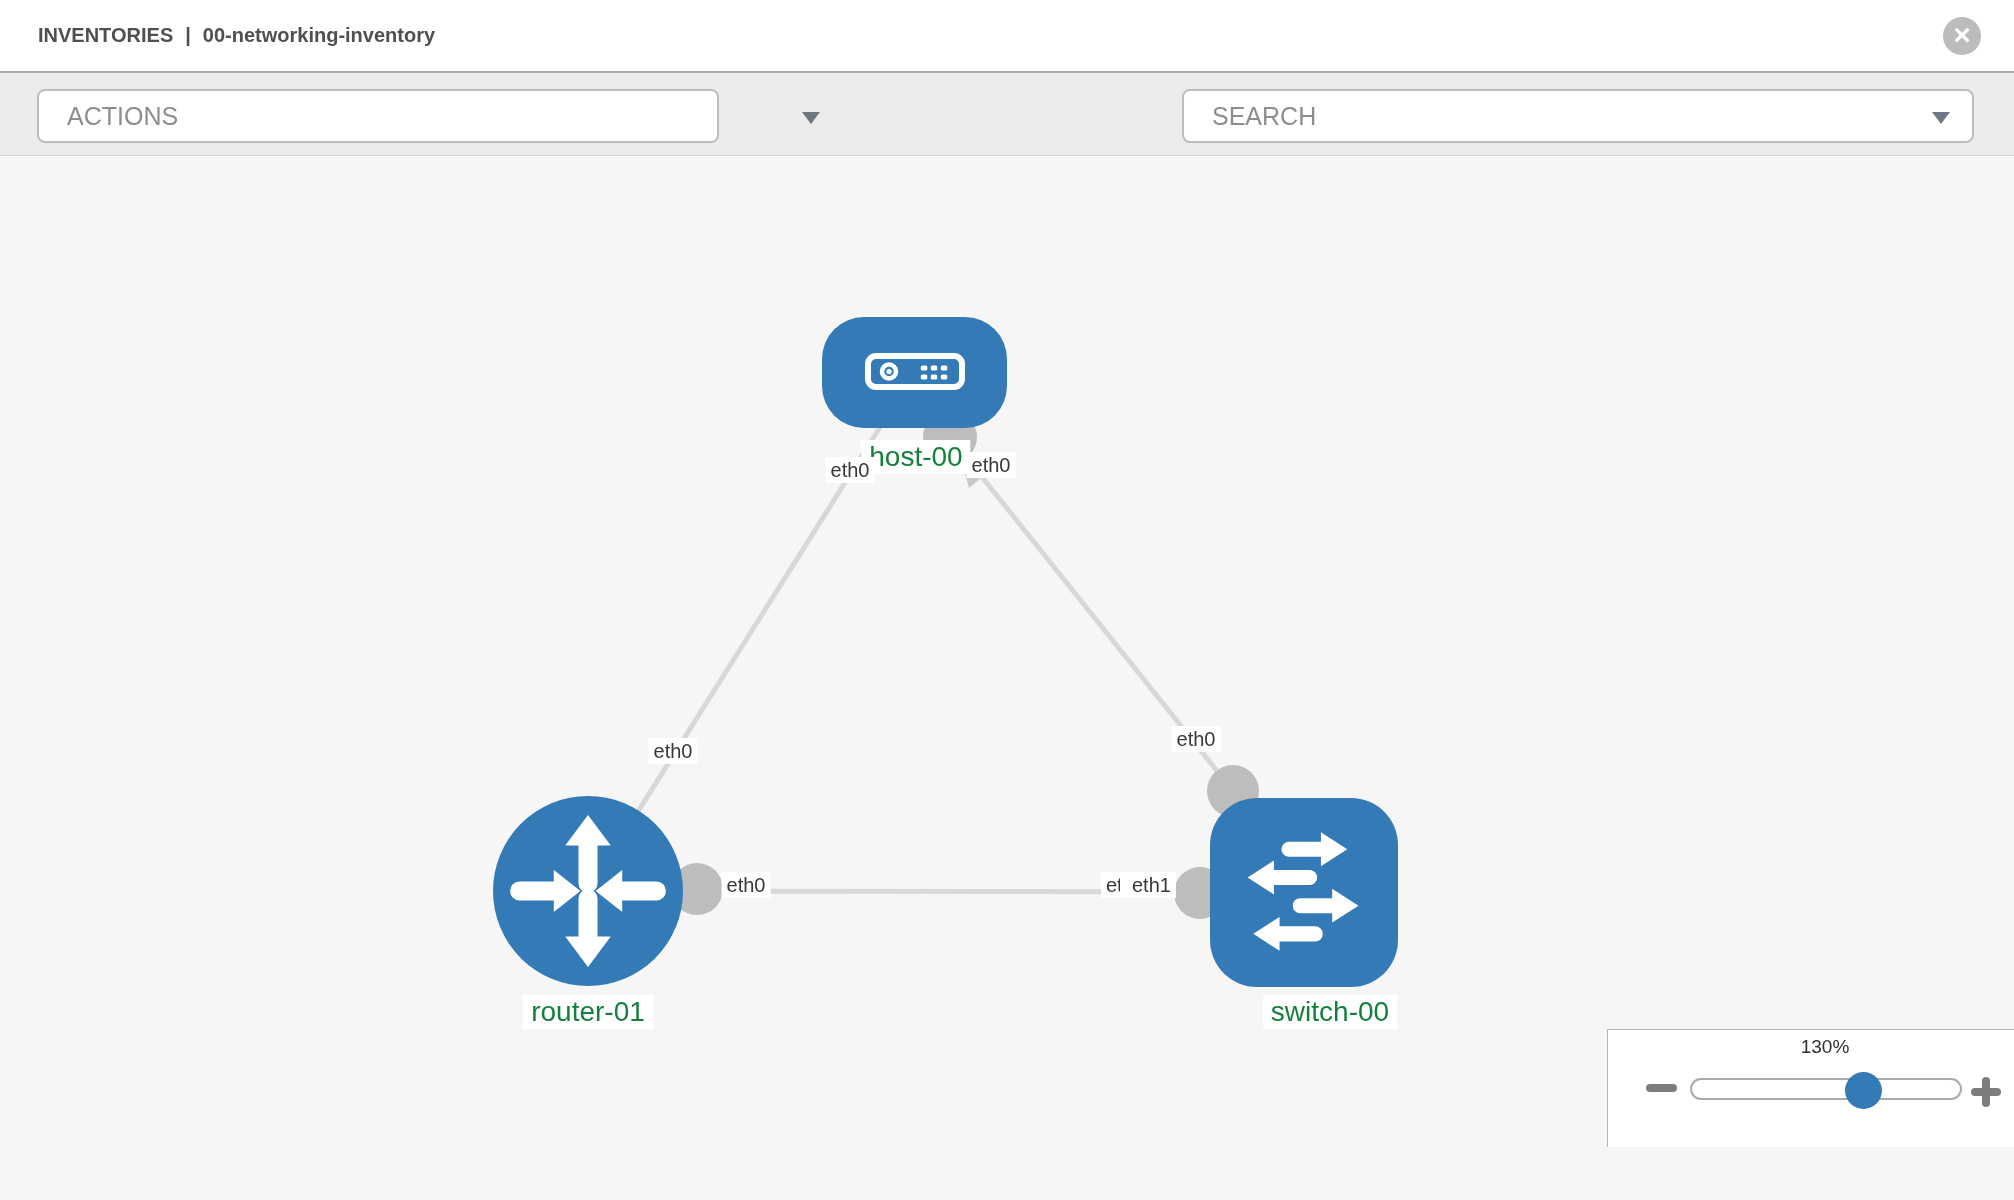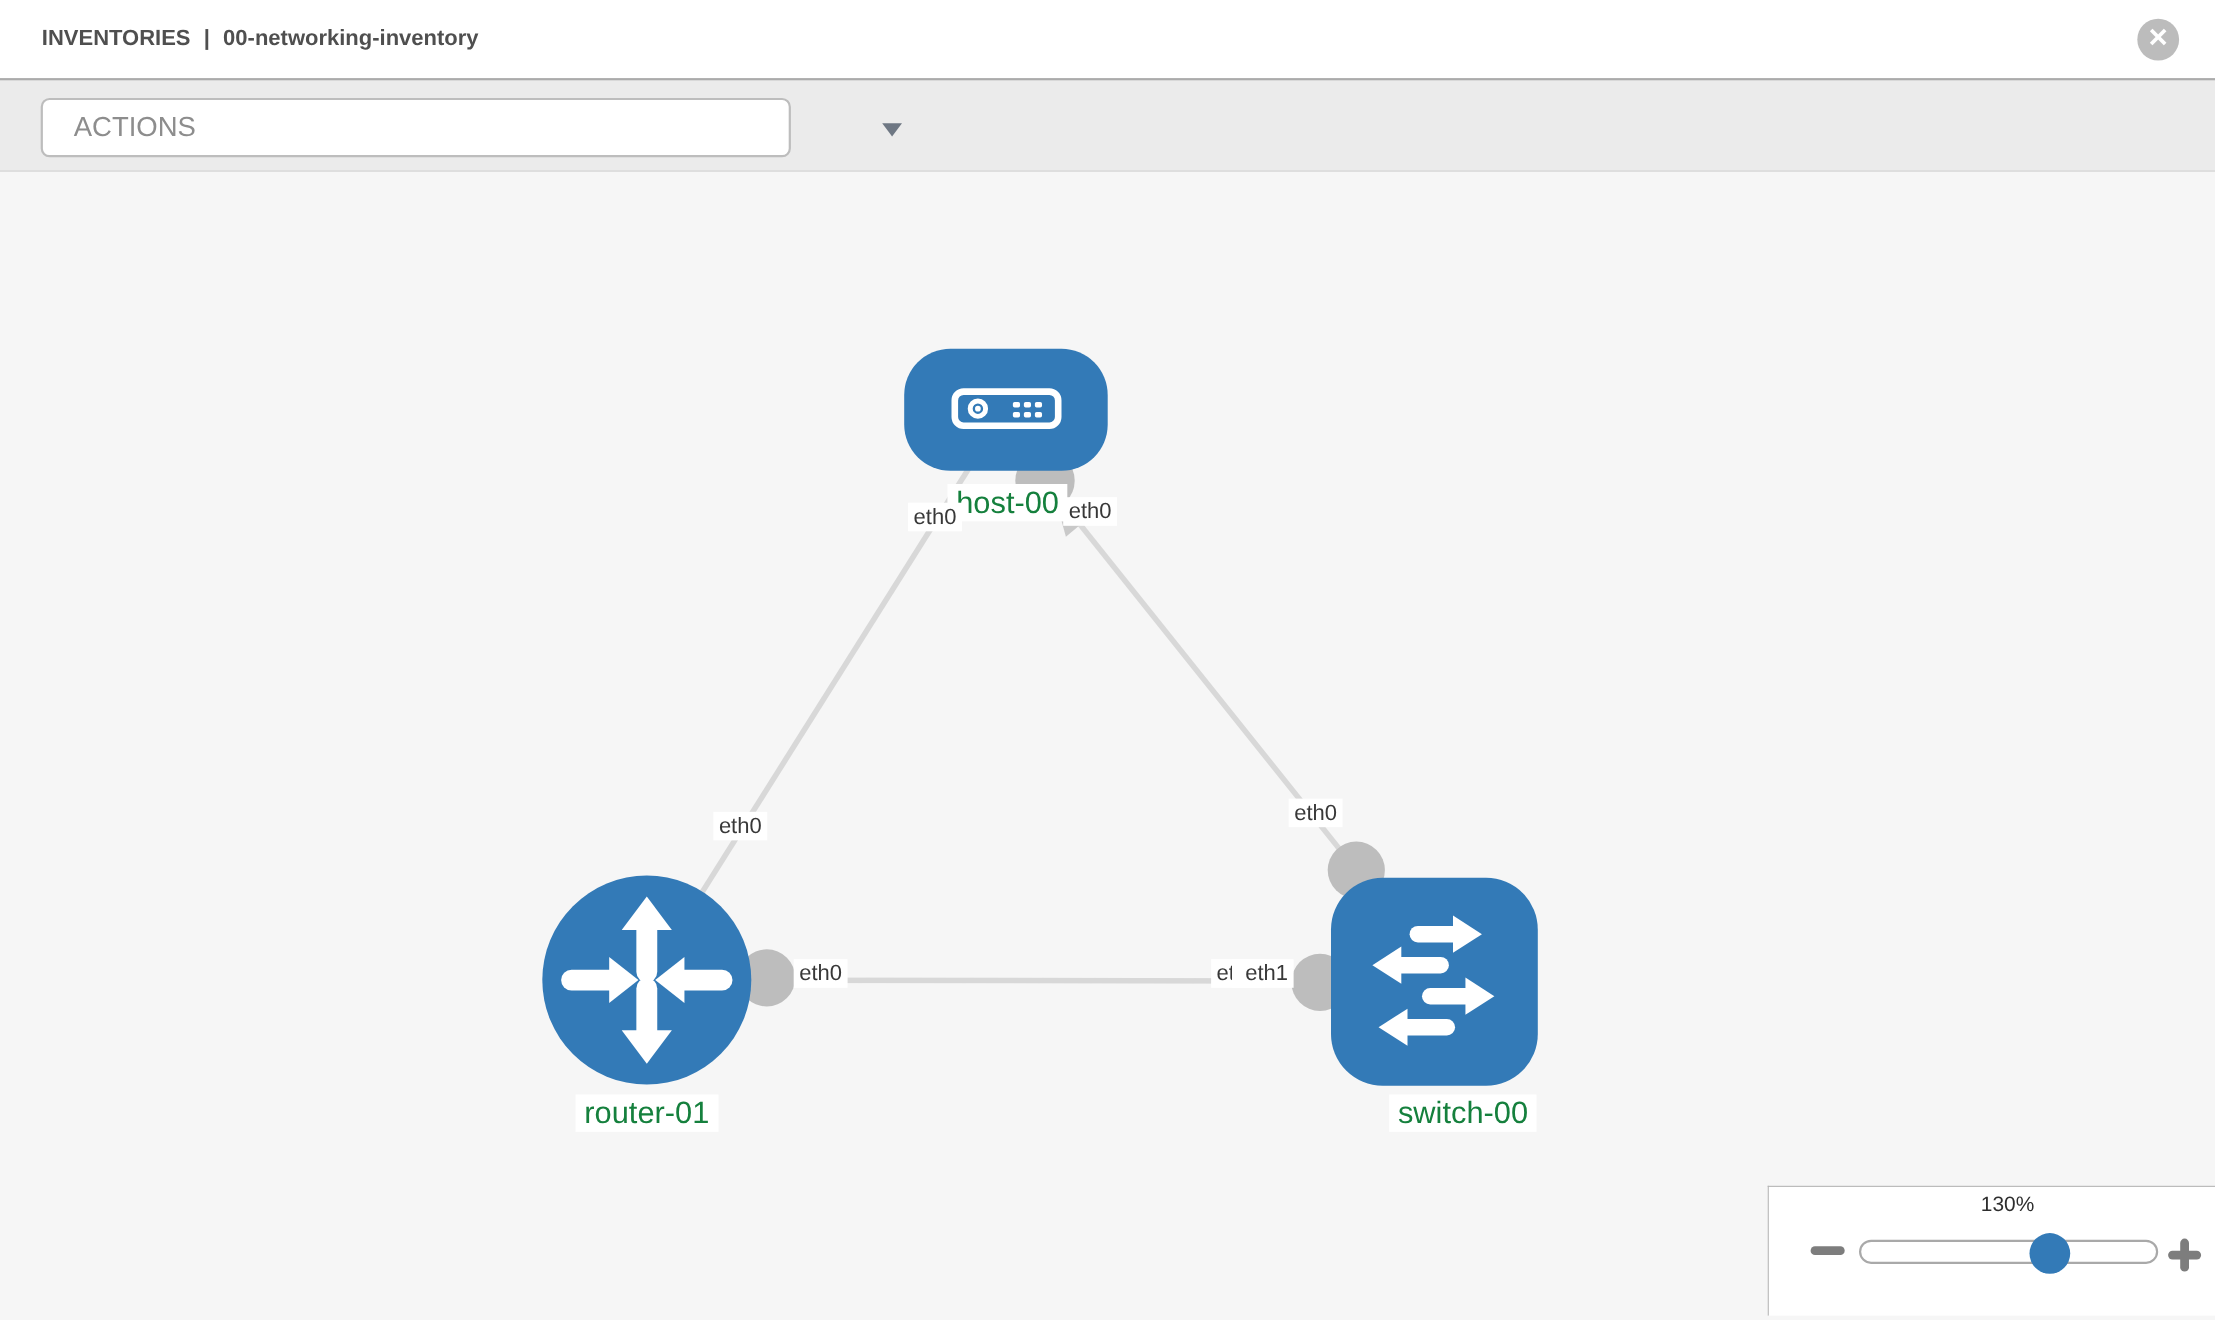--- a/index.html
+++ b/index.html
@@ -73,21 +73,21 @@
   .eth-5 { left:746px;  top:872px; }
   .eth-overlap { position:absolute; left:1101px; top:872px; z-index:3; width:80px; height:26px; }
   .eth-overlap span {
     position:absolute; top:0; background:#ffffff; color:#383838;
     font-size:20px; line-height:24px; padding:1px 5px; white-space:nowrap;
   }
   .eth-overlap .under { left:0; }
   .eth-overlap .over  { left:19px;padding-left:12px; }
   
   .zoom-panel {
-    position:absolute; left:1607px; top:1078px; width:407px; height:118px;
+    position:absolute; left:1607px; top:1029px; width:407px; height:118px;
     background:#ffffff; border-top:1px solid #b5b5b5; border-left:1px solid #b5b5b5;
     z-index:5;
   }
   .zoom-level { position:absolute; left:127px; top:6px; width:180px;
     text-align:center; font-size:19px; color:#2e2e2e; }
   .zoom-minus { position:absolute; left:38px; top:54px; width:31px; height:8px;
     background:#7d7d7d; border-radius:4px; cursor:pointer; }
   .zoom-track { position:absolute; left:82px; top:48px; width:272px; height:22px;
     background:#ffffff; border:2px solid #a9a9a9; border-radius:13px; cursor:pointer; }
   .zoom-handle { position:absolute; left:237px; top:42px; width:37px; height:37px;
@@ -108,20 +108,24 @@
   <div class="close-btn">
     <span>×</span>
   </div>
 </div>
 
 <div class="toolbar">
   <div class="select-box select-actions">
     <span>ACTIONS</span>
     <span class="caret" style="left:763px;"></span>
   </div>
+  <div class="select-box select-search">
+    <span>SEARCH</span>
+    <span class="caret" style="left:748px;"></span>
+  </div>
 </div>
 
 <div class="icon-btn icon-wrench">
   <svg viewBox="0 0 24 24">
     <circle cx="15.8" cy="8.2" r="5.2" fill="#868d96"></circle>
     <rect x="14.1" y="-2" width="3.4" height="9.2" fill="#ebebeb" transform="rotate(45 15.8 8.2)"></rect>
     <line x1="4.6" y1="19.4" x2="12.2" y2="11.8" stroke="#868d96" stroke-width="3.6" stroke-linecap="round"></line>
   </svg>
 </div>
 <div class="icon-btn icon-key">

